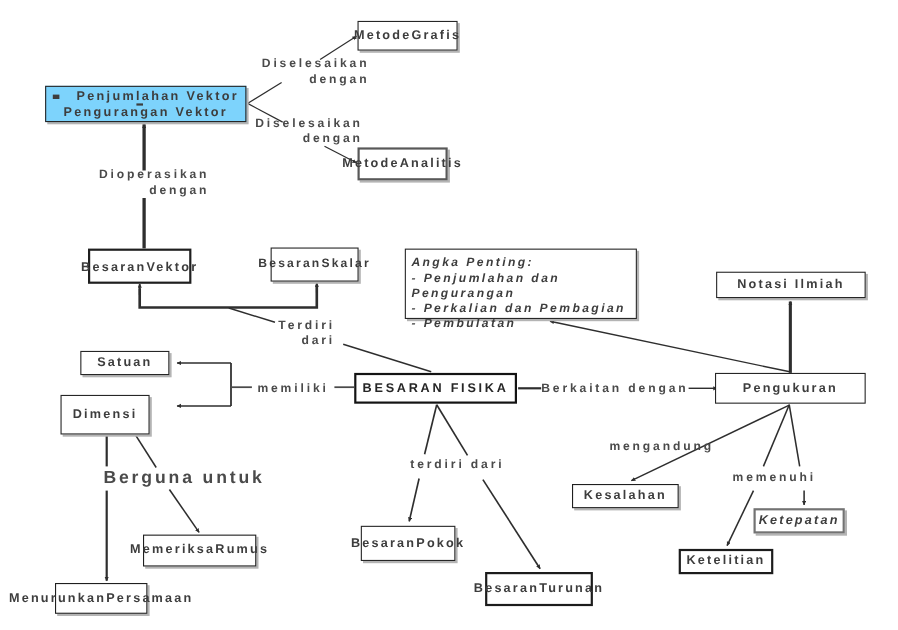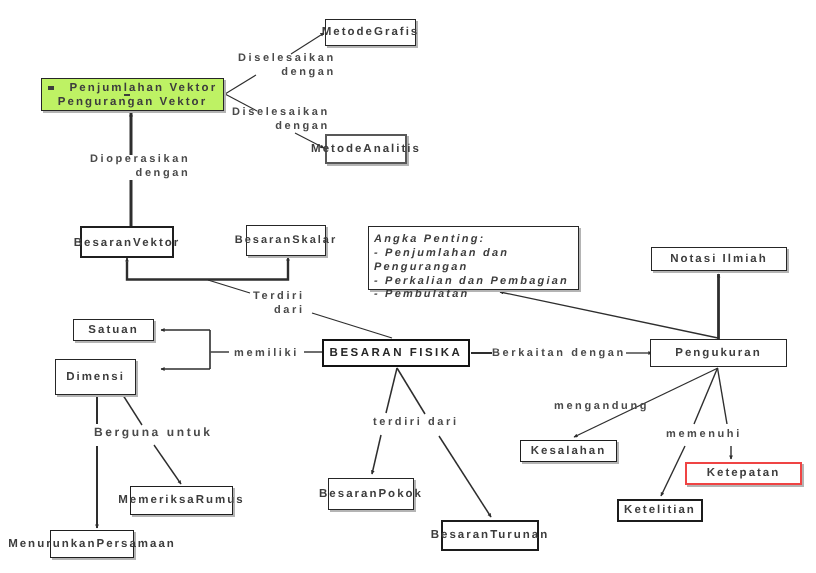--- a/index.html
+++ b/index.html
@@ -10,21 +10,21 @@
   #map{position:relative;width:816px;height:573px;background:#fff;
       transform:translateZ(0);will-change:transform;}
   svg#edges{position:absolute;left:0;top:0;width:816px;height:573px;pointer-events:none;}
   .node{position:absolute;box-sizing:border-box;background:#fff;
         display:flex;flex-direction:row;align-items:center;justify-content:center;
         text-align:center;font-weight:bold;color:#3d3d3d;letter-spacing:2px;
         line-height:1.12;z-index:3;}
   .sh{box-shadow:2px 2px 0 0 #b4b4b4;}
   .lbl{position:absolute;font-weight:bold;color:#4a4a4a;letter-spacing:2.6px;
        text-align:right;line-height:1.3;white-space:nowrap;z-index:4;}
-  .blist{position:absolute;box-sizing:border-box;background:#bef264;z-index:3;}
+  .blist{position:absolute;box-sizing:border-box;background:#7dd3fc;z-index:3;}
   .brow{display:flex;align-items:center;white-space:nowrap;width:100%;font-weight:bold;color:#3d3d3d;letter-spacing:2.1px;}
   .bdot{width:6px;height:3.5px;background:#3d3d3d;margin-right:16px;margin-left:5.5px;}
   .tblk{position:absolute;box-sizing:border-box;background:#fff;z-index:3;
         font-weight:bold;color:#3d3d3d;letter-spacing:2.2px;line-height:1.26;
         padding:6px 0 0 5px;text-align:left;}
 </style>
 </head>
 <body>
 
 <div id="map">
@@ -142,21 +142,21 @@
 </div>
 
 <div class="node" style="left:650px;top:339px;width:137px;height:28px;border:1.7px solid #262626;font-size:11.5px;">
   <div>Pengukuran</div>
 </div>
 
 <div class="node sh" style="left:520px;top:440px;width:97px;height:22px;border:1.8px solid #1f1f1f;font-size:11.5px;">
   <div>Kesalahan</div>
 </div>
 
-<div class="node sh" style="left:685px;top:462px;width:117px;height:23px;border:2px solid #ef4444;font-size:11.5px;">
+<div class="node sh" style="left:685px;top:462px;width:83px;height:23px;border:2px solid #737373;font-size:11.5px;font-style:italic;">
   <div>Ketepatan</div>
 </div>
 
 <div class="node" style="left:617px;top:499px;width:86px;height:23px;border:2px solid #1c1c1c;font-size:11.5px;">
   <div>Ketelitian</div>
 </div>
 
 <div class="node sh" style="left:328px;top:478px;width:86px;height:32px;border:1.7px solid #262626;font-size:11.5px;">
   <div>Besaran</div>
   <div>Pokok</div>
@@ -210,17 +210,17 @@
 </div>
 
 <div class="lbl" style="left:666px;top:427px;font-size:11px;">
   <div>memenuhi</div>
 </div>
 
 <div class="lbl" style="left:373px;top:415px;font-size:11px;">
   <div>terdiri dari</div>
 </div>
 
-<div class="lbl" style="left:82px;top:425px;font-size:12px;padding-left:12px;">
+<div class="lbl" style="left:82px;top:425px;font-size:16px;padding-left:12px;">
   <div>Berguna untuk</div>
 </div>
 
 </div>
 
 </body></html>

